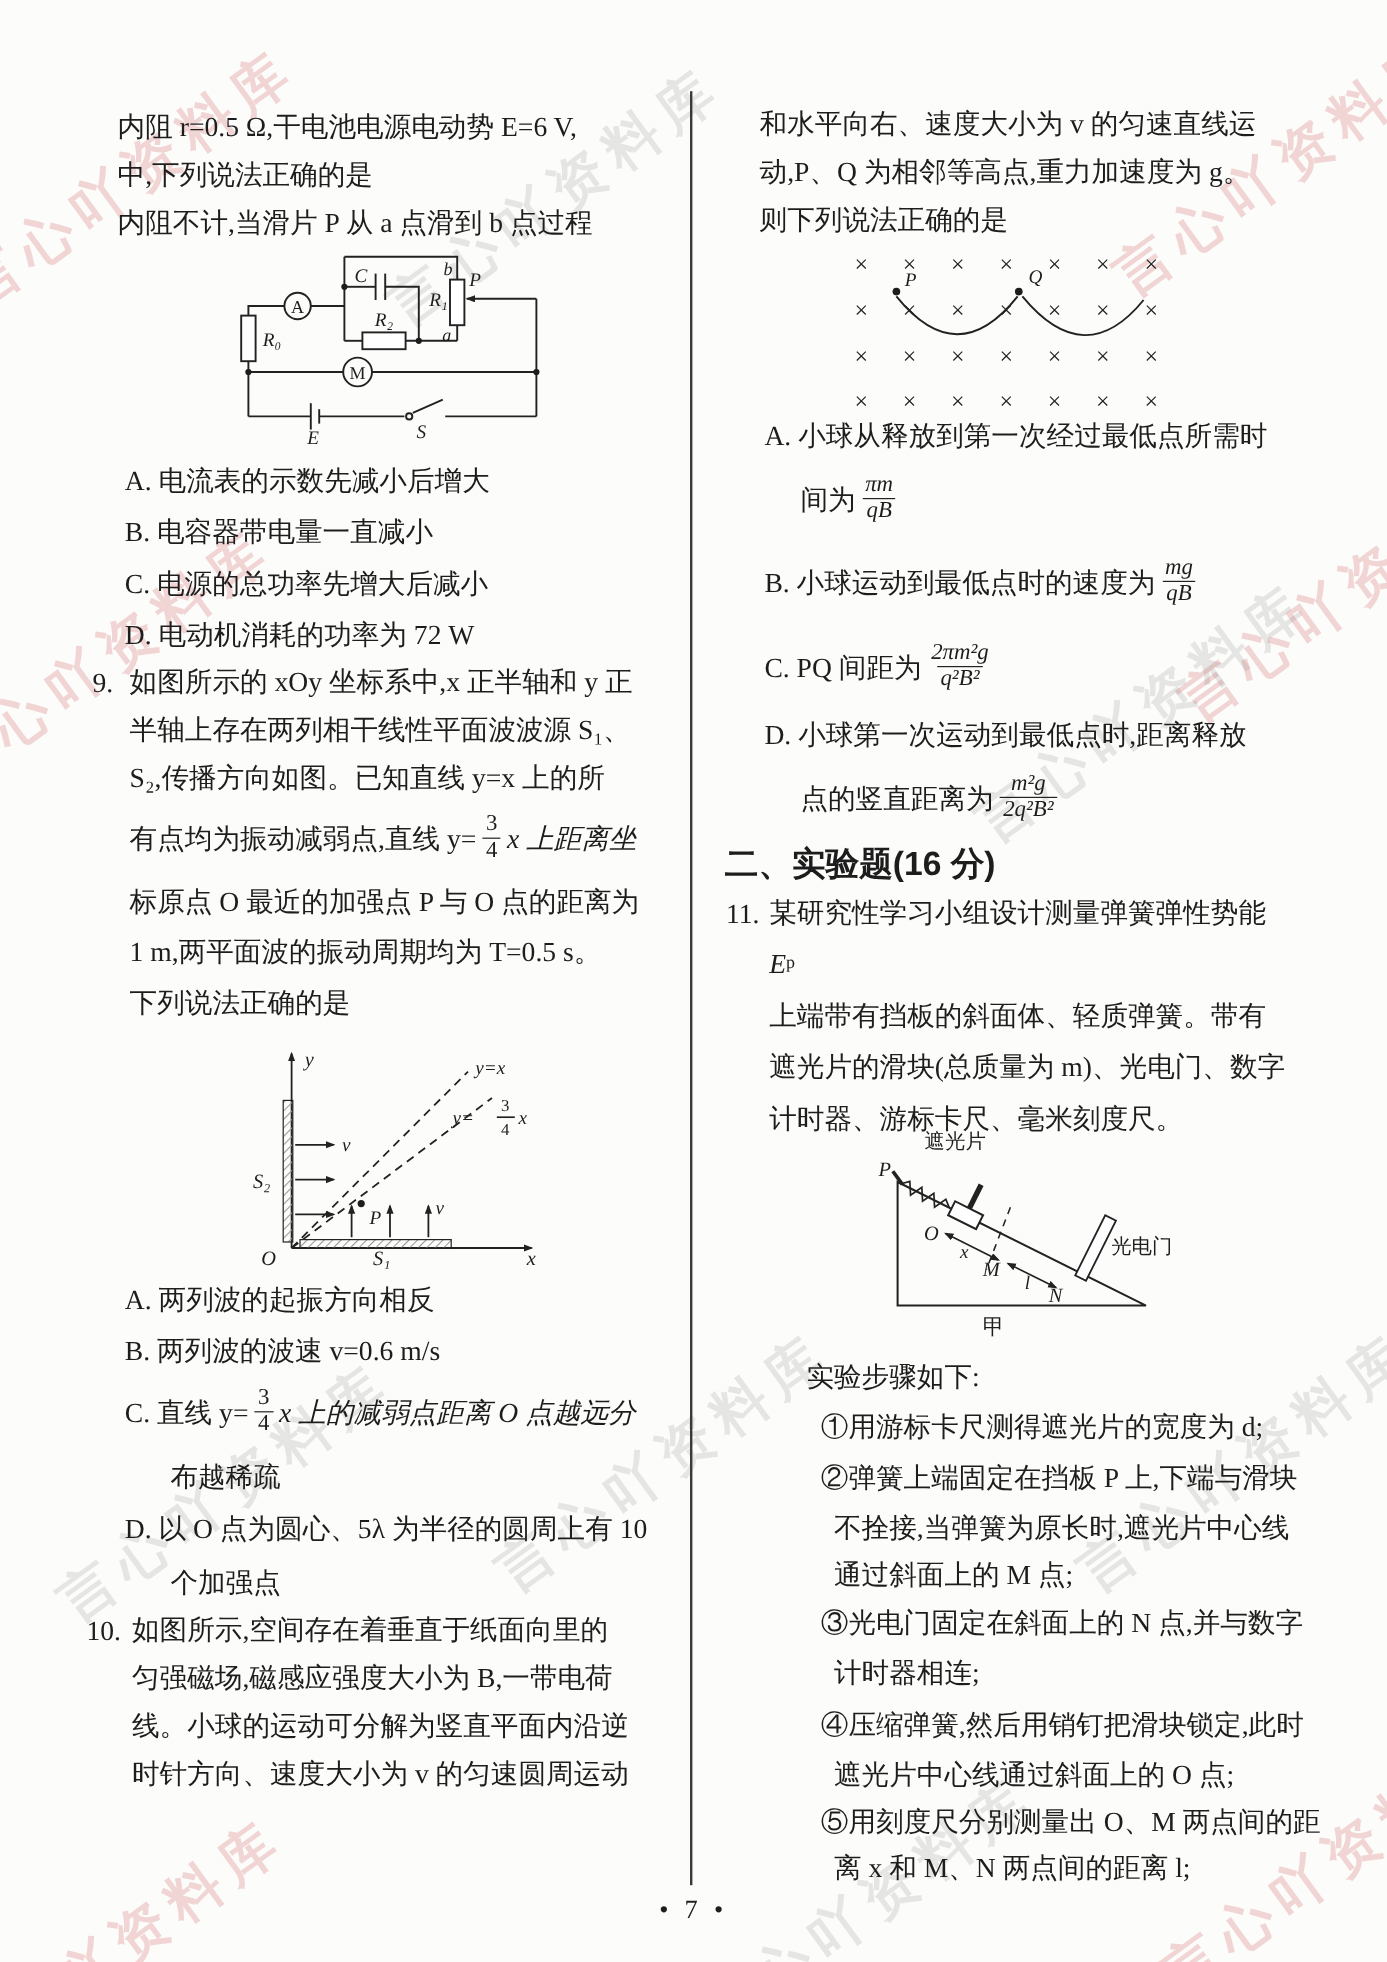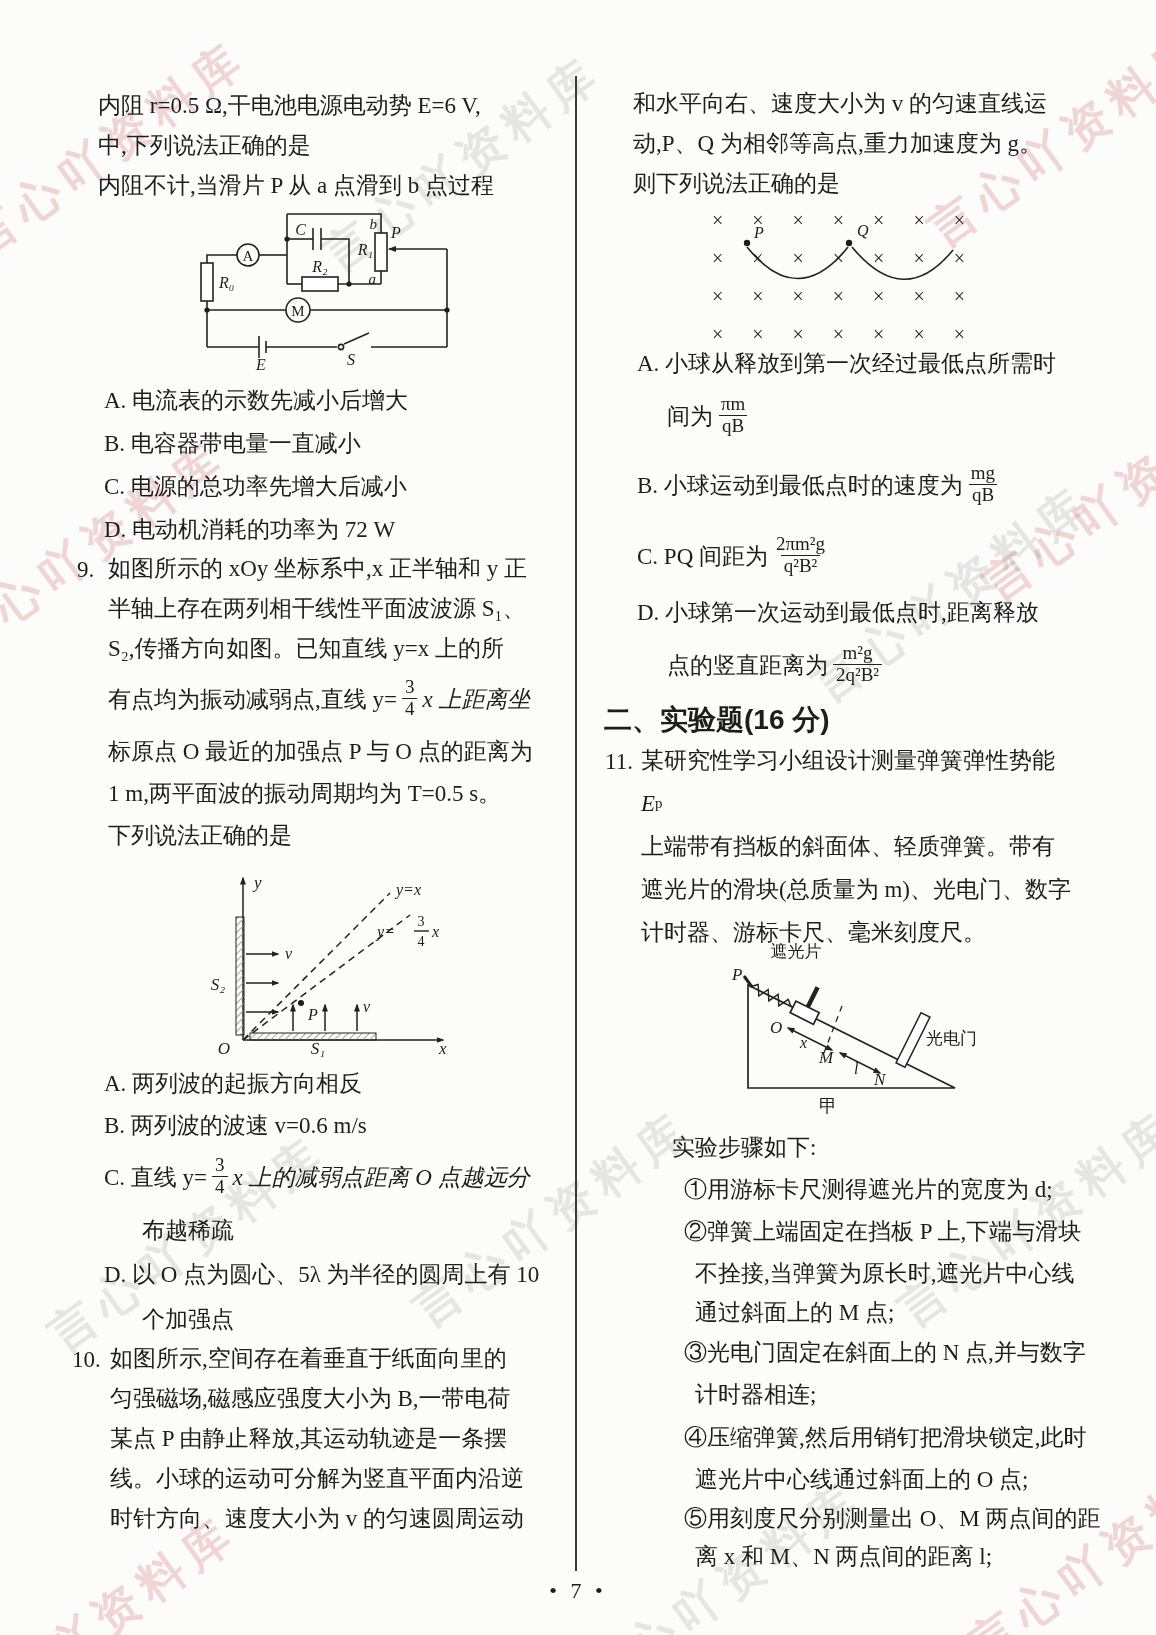--- a/index.html
+++ b/index.html
@@ -13,21 +13,21 @@
   .h60{height:60px}.h62{height:62px}.h66{height:66px}.h76{height:76px}
   .ind38{padding-left:38px}
   .ind30{padding-left:30px}
   .stp{padding-left:12px}
   .cont{padding-left:23px}
   .qnum{position:absolute;font-size:23px;white-space:nowrap}
   .frac{display:inline-flex;flex-direction:column;align-items:center;line-height:1.08;
         font-size:19px;margin:0 5px;transform:translateY(-1px)}
   .frac .n{padding:0 3px}
   .frac .d{border-top:1.6px solid #222;padding:0 3px}
-  .frac.it{}
+  .frac.it{font-style:italic}
   .hei{font-family:"Liberation Sans","DejaVu Sans",sans-serif;font-weight:700;font-size:28px}
   .divider{position:absolute;left:575px;top:76px;width:1.5px;height:1495px;background:#3a3a3a}
   .pagenum{position:absolute;left:518px;top:1578px;width:120px;text-align:center;
            font-size:22px;letter-spacing:4px}
   .wm{position:absolute;font-size:46px;letter-spacing:9px;white-space:nowrap;
       transform:rotate(-36deg);transform-origin:left center;pointer-events:none;font-weight:700}
   .wm.pink{color:rgba(223,150,150,0.38)}
   .wm.gray{color:rgba(90,90,90,0.14)}
   svg{overflow:visible}
   svg text{font-family:"Liberation Serif","DejaVu Serif",serif;fill:#1d1d1d}
@@ -192,21 +192,20 @@
   </div>
   <div class="r h44 ind38">布越稀疏</div>
   <div class="r h45">D. 以 O 点为圆心、5λ 为半径的圆周上有 10</div>
   <div class="r h44 ind38">个加强点</div>
 </div>
 
 <span class="qnum" style="left:72px;top:1347px">10.</span>
 <div class="blk" style="left:110px;top:1338px">
     <div class="r h40">如图所示,空间存在着垂直于纸面向里的</div>
     <div class="r h40">匀强磁场,磁感应强度大小为 B,一带电荷</div>
-    <div class="r h40">某点 P 由静止释放,其运动轨迹是一条摆</div>
     <div class="r h40">线。小球的运动可分解为竖直平面内沿逆</div>
     <div class="r h40">时针方向、速度大小为 v 的匀速圆周运动</div>
   </div>
 
 <div class="blk" style="left:633px;top:83px">
     <div class="r h40">和水平向右、速度大小为 v 的匀速直线运</div>
     <div class="r h40">动,P、Q 为相邻等高点,重力加速度为 g。</div>
     <div class="r h40">则下列说法正确的是</div>
   </div>
 

